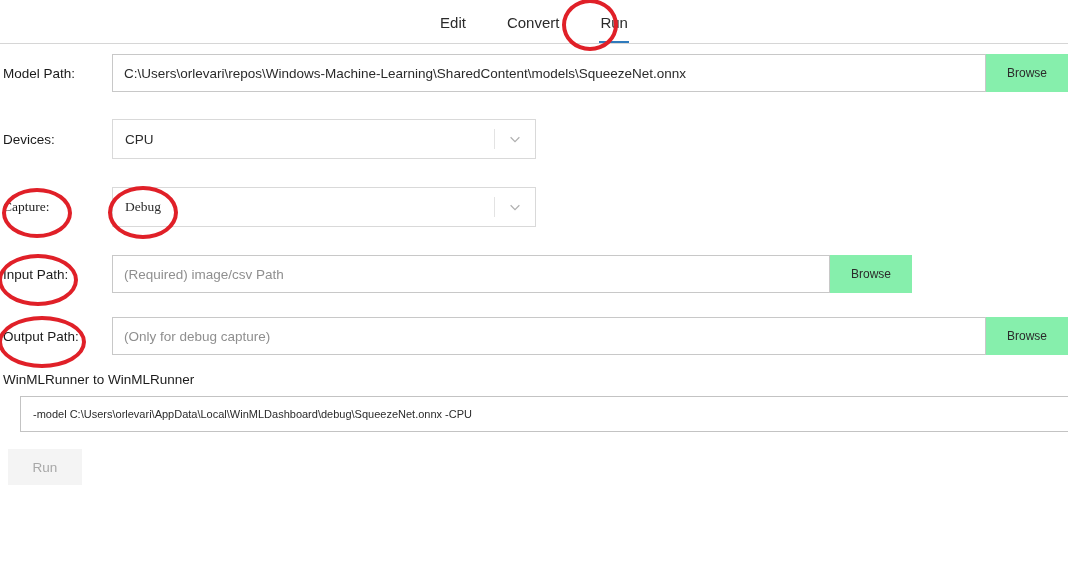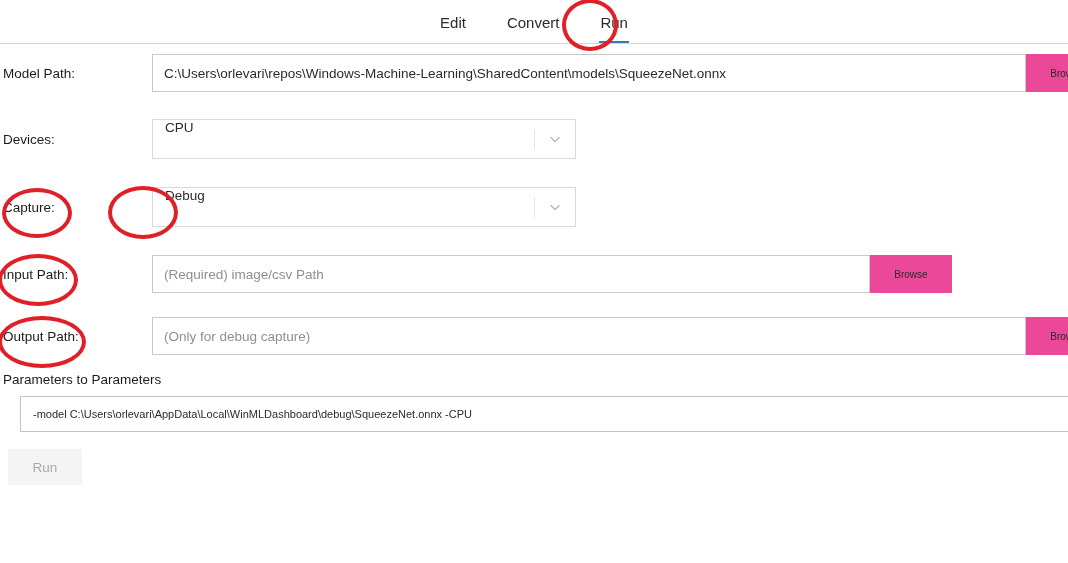--- a/index.html
+++ b/index.html
@@ -60,21 +60,20 @@
 
   
   .form {
     position: relative;
     padding: 0;
   }
   .row {
     display: flex;
     align-items: center;
     position: relative;
-    gap: 40px;
   }
   .row-label {
     width: 112px;
     flex: 0 0 112px;
     font-size: 13.5px;
     color: #1b1b1b;
     padding-left: 3px;
     box-sizing: border-box;
     position: relative;
   }
@@ -95,38 +94,38 @@
     color: #2b2b2b;
     font-family: "Liberation Sans", sans-serif;
     outline: none;
   }
   .textbox::placeholder { color: #8f8f8f; }
 
   .browse-btn {
     box-sizing: border-box;
     width: 82px;
     height: 38px;
-    background: #ec4899;
+    background: #86efac;
     border: none;
-    font-size: 10px;
+    font-size: 12px;
     color: #2b2b2b;
     cursor: pointer;
     font-family: "Liberation Sans", sans-serif;
   }
 
   
   .combo {
     box-sizing: border-box;
     position: relative;
     width: 424px;
     height: 40px;
     border: 1px solid #d9d9d9;
     background: #ffffff;
     display: flex;
-    align-items: flex-start;
+    align-items: center;
     cursor: pointer;
   }
   .combo-value {
     font-size: 13.5px;
     color: #2b2b2b;
     padding-left: 12px;
   }
   .combo-sep {
     position: absolute;
     right: 40px;
@@ -212,21 +211,21 @@
       <span class="combo-value">CPU</span>
       <span class="combo-sep"></span>
       <span class="combo-chevron">
         <svg viewBox="0 0 16 16" width="14" height="14" fill="none" stroke="currentColor" stroke-width="1.4">
           <polyline points="3,6 8,11 13,6"></polyline>
         </svg>
       </span>
     </div>
   </div>
 
-  <div class="row" style="margin-top:28px;">
+  <div class="row" style="margin-top:28px;font-family:Liberation Serif, serif;">
     <div class="row-label">Capture:</div>
     <div class="combo">
       <span class="combo-value">Debug</span>
       <span class="combo-sep"></span>
       <span class="combo-chevron">
         <svg viewBox="0 0 16 16" width="14" height="14" fill="none" stroke="currentColor" stroke-width="1.4">
           <polyline points="3,6 8,11 13,6"></polyline>
         </svg>
       </span>
     </div>
@@ -242,21 +241,21 @@
 
   <div class="row" style="margin-top:24px;">
     <div class="row-label">Output Path:</div>
     <div class="field-wrap">
       <input class="textbox" style="width: 874px;" type="text" placeholder="(Only for debug capture)">
       <button class="browse-btn">Browse</button>
     </div>
   </div>
 
   <div style="margin-top:17px;">
-    <div class="params-label">Parameters to Parameters</div>
+    <div class="params-label">WinMLRunner to WinMLRunner</div>
     <input class="params-box" style="margin-top: 9px;" type="text" value="-model C:\Users\orlevari\AppData\Local\WinMLDashboard\debug\SqueezeNet.onnx -CPU">
   </div>
 
   <div style="margin-top:17px; padding-left:8px;">
     <button class="run-btn">Run</button>
   </div>
 
 </div>
 
 <div class="annot" style="left:562px; top:-1px;  width:48px;  height:44px;"></div>

